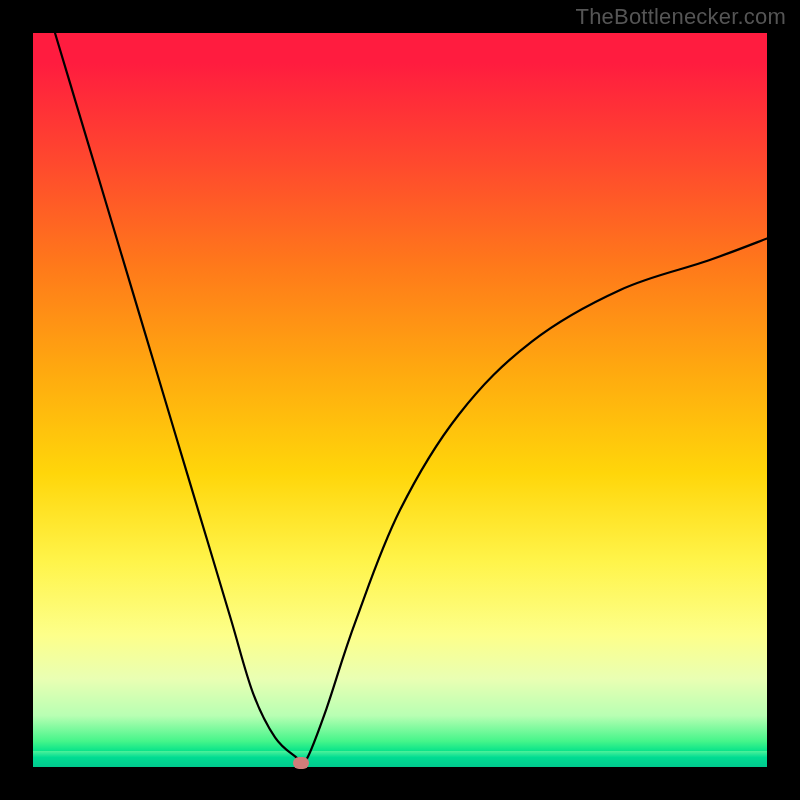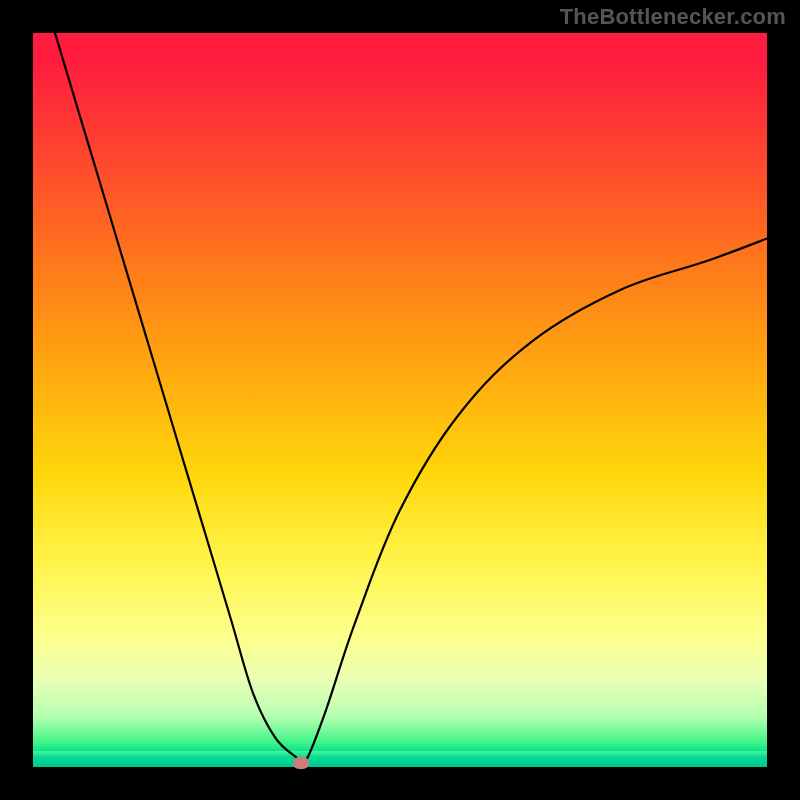--- a/index.html
+++ b/index.html
@@ -10,21 +10,21 @@
     position: relative;
     overflow: hidden;
     font-family: Arial, Helvetica, sans-serif;
   }
   .attribution {
     position: absolute;
     top: 4px;
     right: 14px;
     color: #555;
     font-size: 22px;
-    font-weight: 700;
+    font-weight: 400;
     letter-spacing: 0.2px;
     z-index: 5;
   }
   .chart-frame {
     position: absolute;
     left: 33px;
     top: 33px;
     width: 734px;
     height: 734px;
     background: #000;

